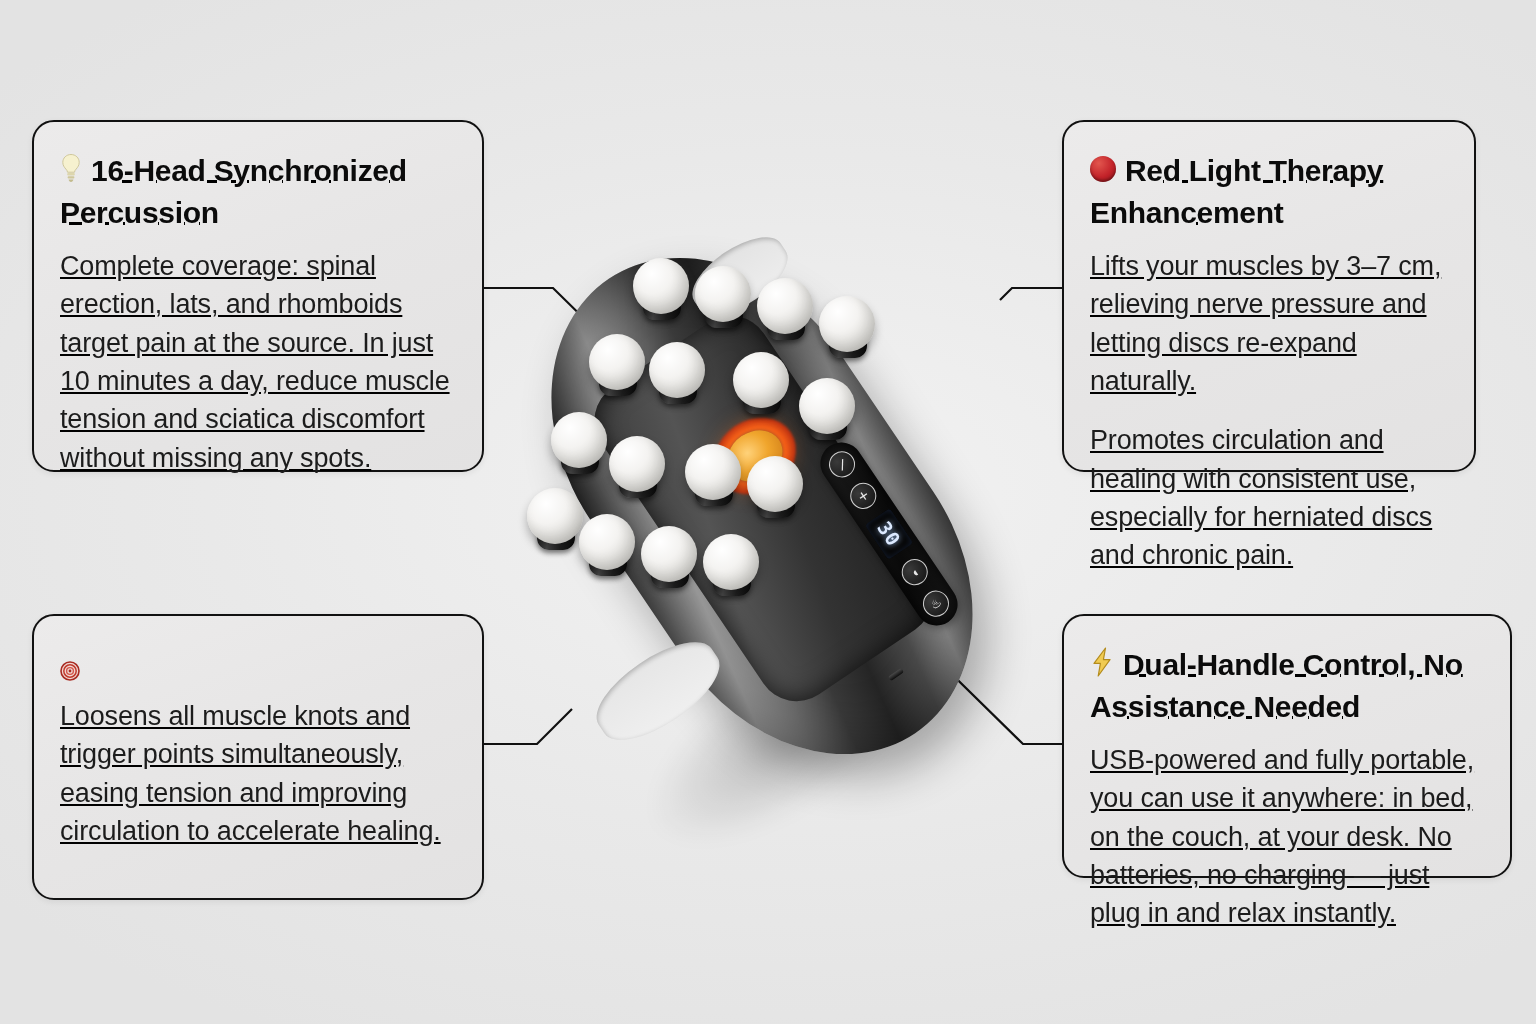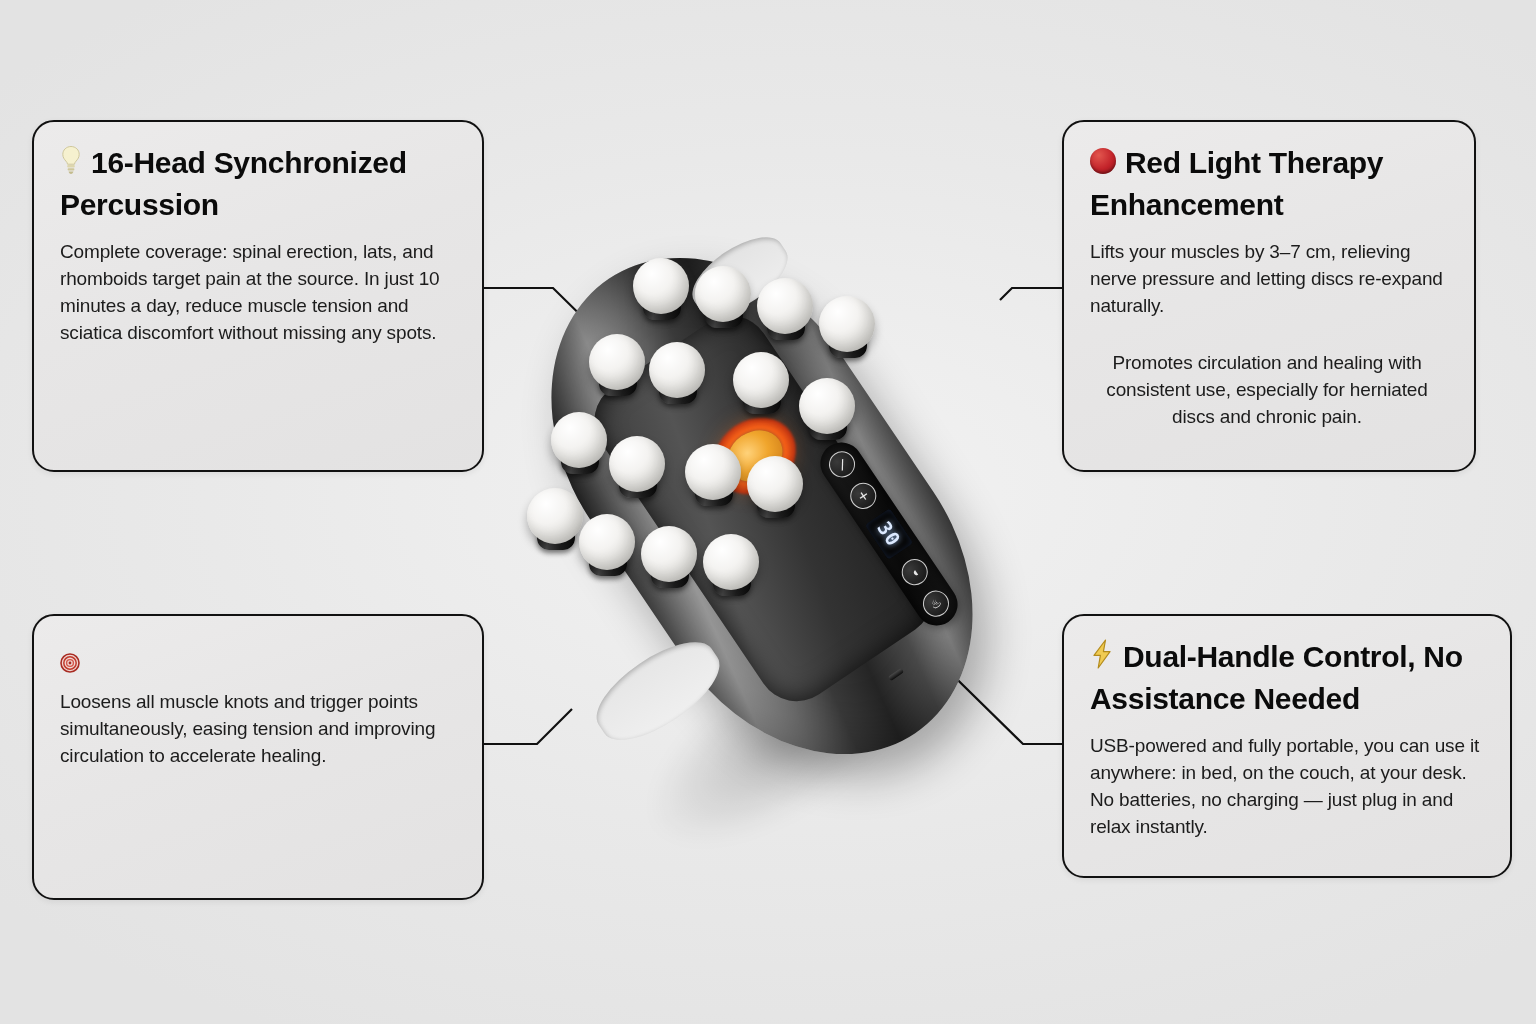--- a/index.html
+++ b/index.html
@@ -18,40 +18,41 @@
 
   
   .wires{ position:absolute; inset:0; pointer-events:none; }
 
   
   .card{
     position:absolute;
     background:linear-gradient(160deg,#ecebeb 0%,#e7e6e6 45%,#e3e2e2 100%);
     border:2px solid #111;
     border-radius:22px;
-    padding:18px 30px 24px 26px;
+    padding:26px 30px 24px 26px;
     box-shadow:0 2px 6px rgba(0,0,0,.07);
+    text-decoration:underline;
   }
   .card-title{
     font-size:30px;
     font-weight:700;
     line-height:1.30;
     color:#0b0b0b;
     letter-spacing:-0.3px;
     margin-bottom:16px;
     display:block;
   }
   .card-title .ttl{ vertical-align:middle; }
   .card-body p{
-    font-size:19px;
+    font-size:27px;
     line-height:1.42;
     color:#1c1c1c;
     letter-spacing:-0.15px;
   }
-  .card-body p + p{ margin-top:30px;text-align:center; }
+  .card-body p + p{ margin-top:21px; }
 
   
   .ic{ display:inline-block; vertical-align:middle; margin-right:9px; position:relative; top:-2px; }
 
   .ic-bulb{ width:22px; height:30px; }
   .ic-dot{
     width:26px; height:26px; border-radius:50%;
     background:radial-gradient(circle at 34% 28%, #e2564e 0%, #c3232a 55%, #8e1218 100%);
     box-shadow:inset 0 -2px 3px rgba(0,0,0,.35);
     top:-1px;

